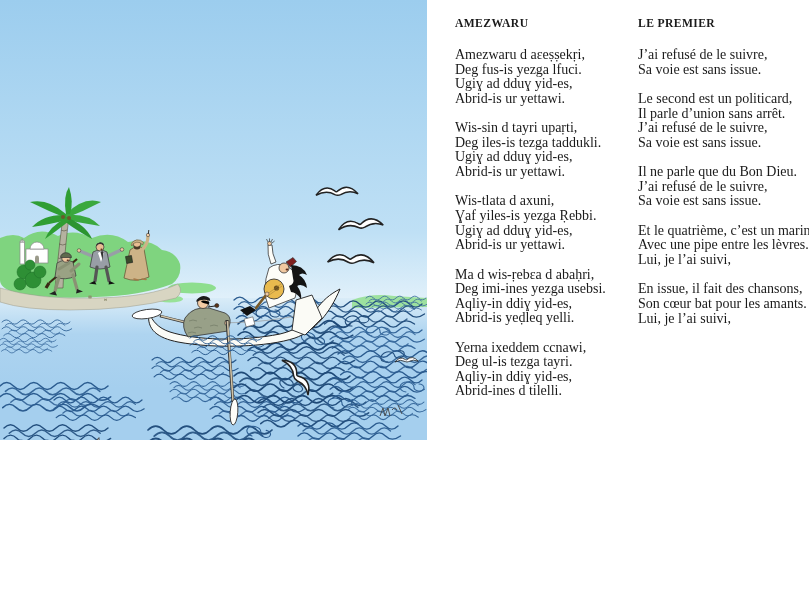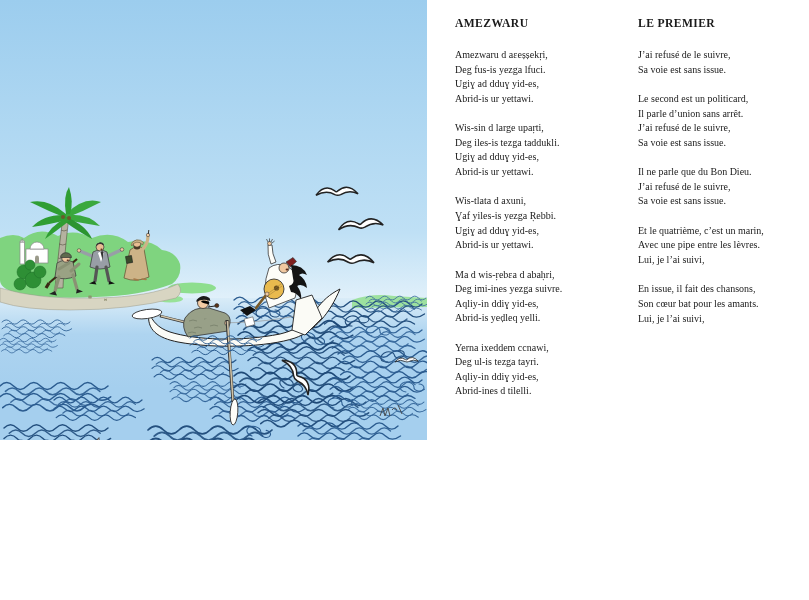--- a/index.html
+++ b/index.html
@@ -5,21 +5,21 @@
   html,body{margin:0;padding:0;background:#ffffff;}
   .page{position:relative;width:809px;height:440px;background:#fff;overflow:hidden;
         font-family:"Liberation Serif","DejaVu Serif",serif;color:#1a1a1a;}
   .illus{position:absolute;left:0;top:0;width:427px;height:600px;}
   .col{position:absolute;top:0;width:176px;}
   .col-kab{left:455px;}
   .col-fr{left:638px;}
   .poem-title{position:absolute;top:17px;left:0;font-weight:bold;font-size:11.6px;letter-spacing:.4px;white-space:nowrap;}
   .stanzas{position:absolute;top:48px;left:0;}
   .stanza{margin:0 0 14.8px 0;}
-  .stanza .vline{font-size:10px;line-height:14.6px;white-space:nowrap;}
+  .stanza .vline{font-size:14px;line-height:14.6px;white-space:nowrap;}
   .gutter{position:absolute;left:441px;top:590px;width:153px;height:10px;
           transform:rotate(-90deg);transform-origin:0 0;
           font-family:"Liberation Sans","DejaVu Sans",sans-serif;
           font-size:6px;color:#555;letter-spacing:.2px;white-space:nowrap;}
   .pagenum{position:absolute;left:630px;top:573px;font-size:9.5px;color:#222;}
 </style>
 </head>
 <body>
 
 <div class="page">
@@ -260,34 +260,34 @@
   <div class="col col-kab">
     <div class="poem-title">AMEZWARU</div>
     <div class="stanzas">
       <div class="stanza">
           <div class="vline">Amezwaru d aɛeṣṣekṛi,</div>
           <div class="vline">Deg fus-is yezga lfuci.</div>
           <div class="vline">Ugiɣ ad dduɣ yid-es,</div>
           <div class="vline">Abrid-is ur yettawi.</div>
         </div>
       <div class="stanza">
-          <div class="vline">Wis-sin d large upaṛti,</div>
+          <div class="vline">Wis-sin d tayri upaṛti,</div>
           <div class="vline">Deg iles-is tezga taddukli.</div>
           <div class="vline">Ugiɣ ad dduɣ yid-es,</div>
           <div class="vline">Abrid-is ur yettawi.</div>
         </div>
       <div class="stanza">
           <div class="vline">Wis-tlata d axuni,</div>
           <div class="vline">Ɣaf yiles-is yezga Ṛebbi.</div>
           <div class="vline">Ugiɣ ad dduɣ yid-es,</div>
           <div class="vline">Abrid-is ur yettawi.</div>
         </div>
       <div class="stanza">
           <div class="vline">Ma d wis-ṛebɛa d abaḥri,</div>
-          <div class="vline">Deg imi-ines yezga suivre.</div>
+          <div class="vline">Deg imi-ines yezga usebsi.</div>
           <div class="vline">Aqliy-in ddiɣ yid-es,</div>
           <div class="vline">Abrid-is yeḍleq yelli.</div>
         </div>
       <div class="stanza">
           <div class="vline">Yerna ixeddem ccnawi,</div>
           <div class="vline">Deg ul-is tezga tayri.</div>
           <div class="vline">Aqliy-in ddiɣ yid-es,</div>
           <div class="vline">Abrid-ines d tilelli.</div>
         </div>
     </div>

